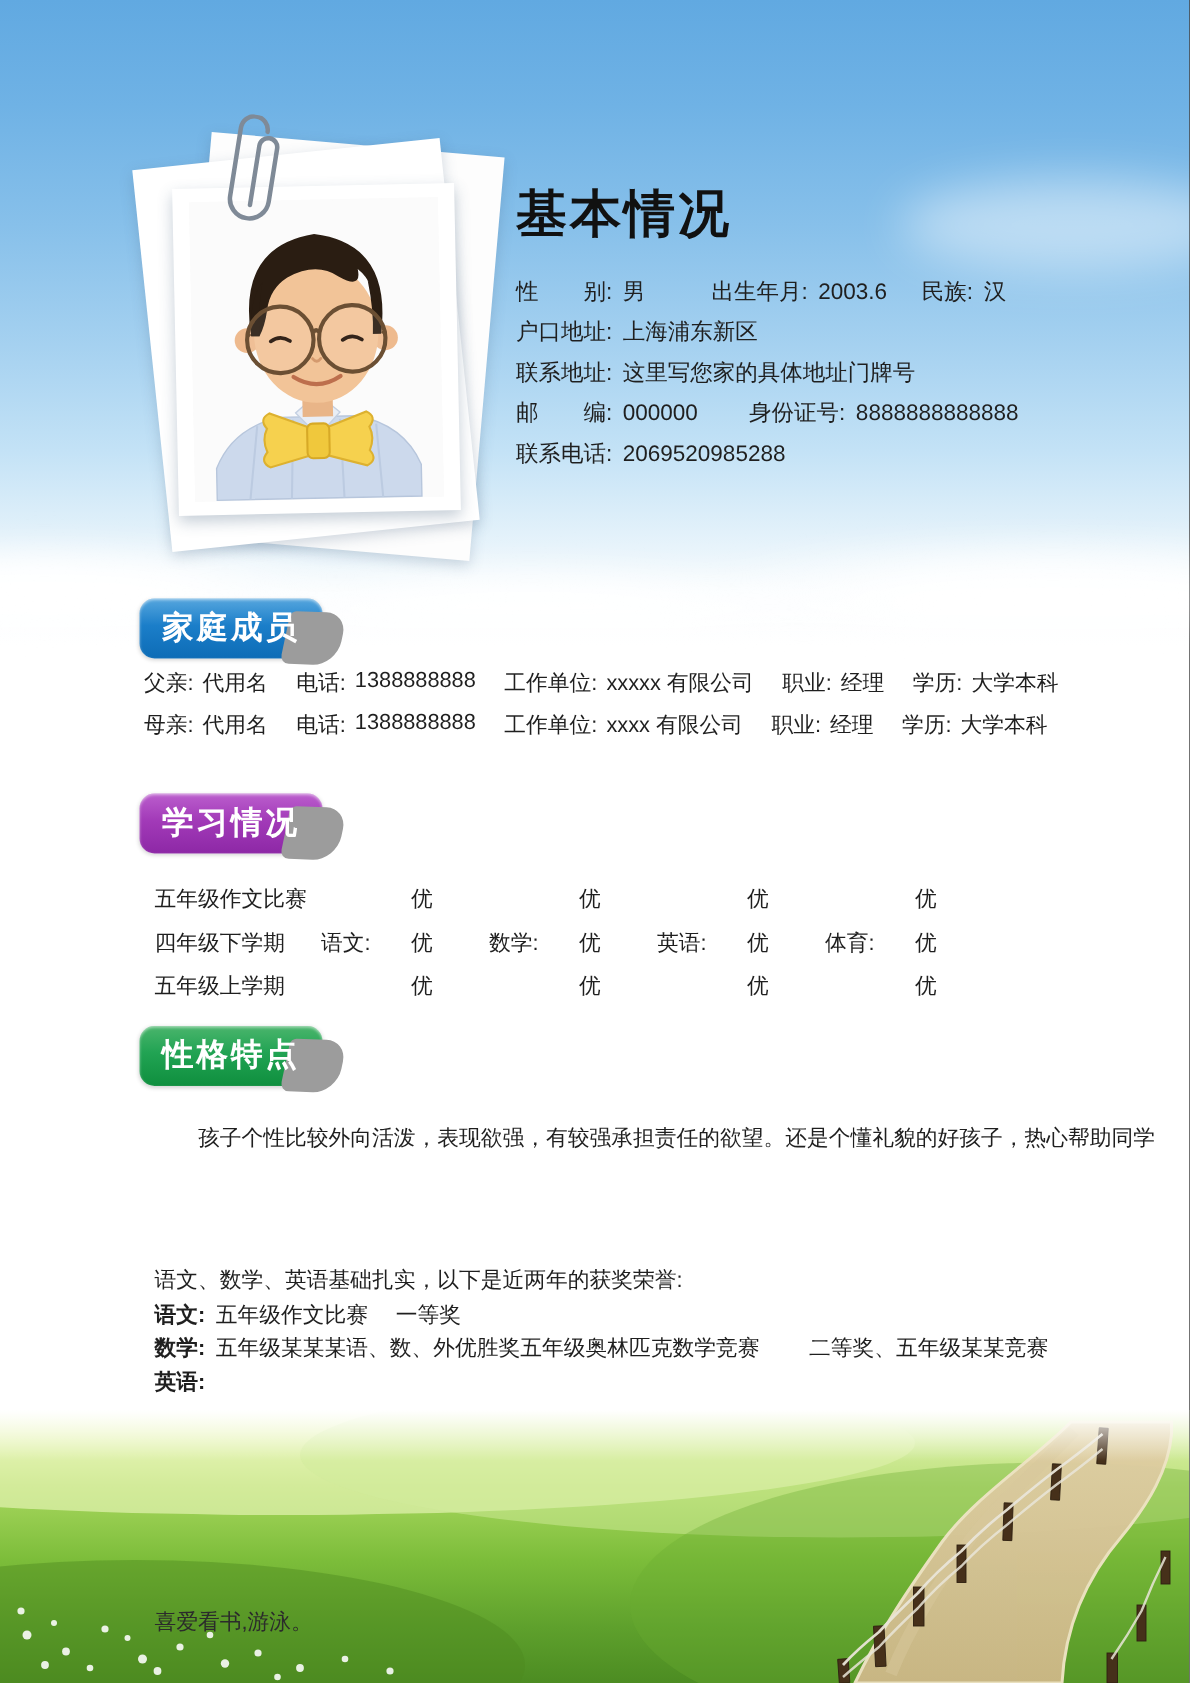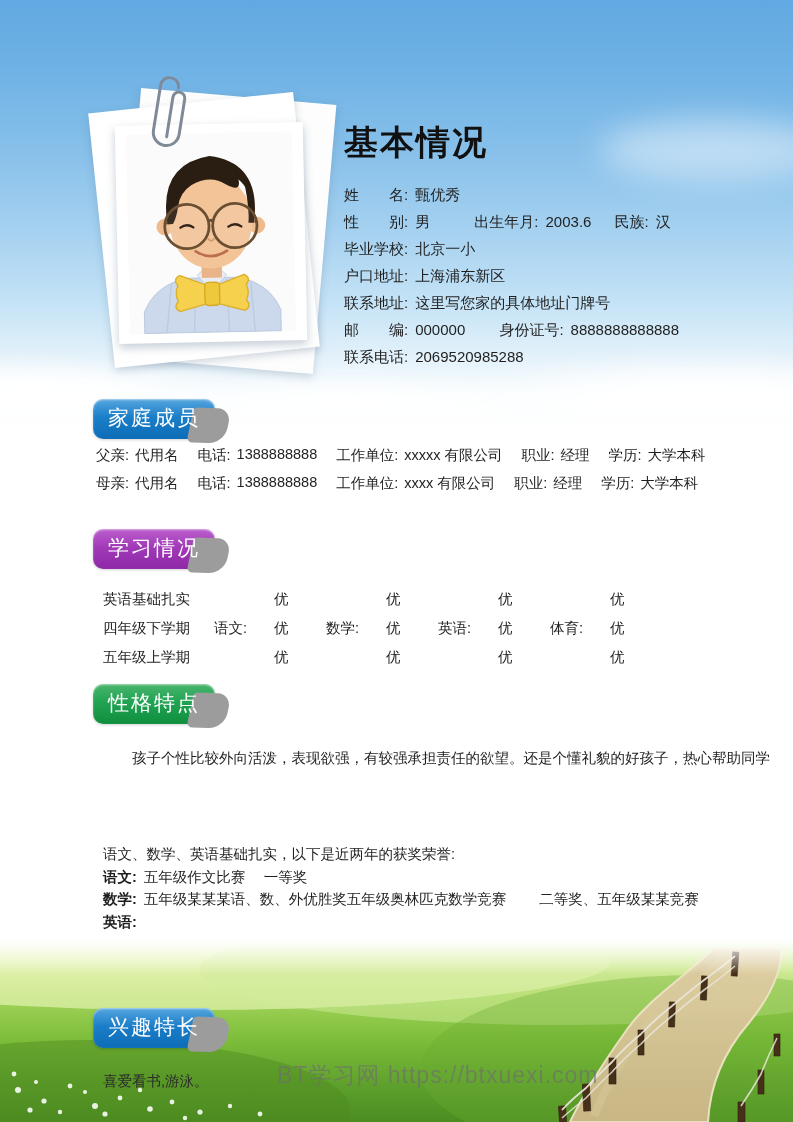--- a/index.html
+++ b/index.html
@@ -29,21 +29,21 @@
   .basic-title{position:absolute;left:344px;top:120px;font-size:34px;font-weight:600;letter-spacing:2px;color:#111;}
   .basic-info{position:absolute;left:344px;top:181px;width:440px;font-size:15px;line-height:27px;}
   .iline{white-space:nowrap;}
   .iline .lbl{margin-right:7px;}
   .gap-lg{margin-left:40px;}
   .gap-md{margin-left:19px;}
   .gap-sm{margin-left:30px;}
 
   
   .badge{position:absolute;z-index:5;padding:5px 15px 7px;border-radius:10px;color:#fff;
-    font-size:21px;letter-spacing:2px;font-weight:400;
+    font-size:21px;letter-spacing:2px;font-weight:700;
     box-shadow:inset 0 1px 2px rgba(255,255,255,.55), 0 1px 3px rgba(0,0,0,.18);}
   .badge::before{content:"";position:absolute;z-index:-1;top:9px;right:-13px;width:38px;height:88%;
     background:#9c9c9c;border-radius:4px 14px 16px 6px;transform:skew(-10deg) rotate(2deg);}
   .badge.blue{background:linear-gradient(180deg,#56a6de 0%,#1b7ec9 45%,#0d6cb6 100%);}
   .badge.purple{background:linear-gradient(180deg,#bb5ecd 0%,#a23ab8 45%,#8d28a6 100%);}
   .badge.green{background:linear-gradient(180deg,#4ab56c 0%,#21a353 45%,#0f8f3e 100%);}
 
   
   .family-rows{position:absolute;left:96px;top:441px;width:650px;font-size:14.5px;}
   .family-row{display:flex;gap:19px;height:28px;align-items:center;white-space:nowrap;}
@@ -117,31 +117,25 @@
       </svg>
     </div>
     <svg class="paperclip" viewBox="0 0 46 78">
       <path d="M33,10 a9,9 0 0 0 -18,0 v46 a13,13 0 0 0 26,0 V20 a6,6 0 0 0 -12,0 v40" fill="none" stroke="#7f8a97" stroke-width="3" stroke-linecap="round"></path>
     </svg>
   </div>
 
   <div class="basic-title">基本情况</div>
   <div class="basic-info">
     <div class="iline">
-      <span class="lbl">姓　　名:</span><span>甄优秀</span>
-    </div>
-    <div class="iline">
       <span class="lbl">性　　别:</span><span>男</span>
       <span class="lbl gap-lg">出生年月:</span><span>2003.6</span>
       <span class="lbl gap-md">民族:</span><span>汉</span>
     </div>
     <div class="iline">
-      <span class="lbl">毕业学校:</span><span>北京一小</span>
-    </div>
-    <div class="iline">
       <span class="lbl">户口地址:</span><span>上海浦东新区</span>
     </div>
     <div class="iline">
       <span class="lbl">联系地址:</span><span>这里写您家的具体地址门牌号</span>
     </div>
     <div class="iline">
       <span class="lbl">邮　　编:</span><span>000000</span>
       <span class="lbl gap-sm">身份证号:</span><span>8888888888888</span>
     </div>
     <div class="iline">
@@ -193,21 +187,21 @@
       <span class="pair">
           <span>学历:</span>
           <span>大学本科</span>
         </span>
     </div>
   </div>
 
   <div class="badge purple" style="left:93px;top:529px;">学习情况</div>
   <div class="study-table">
     <div class="study-row">
-      <span>英语基础扎实</span>
+      <span>五年级作文比赛</span>
       <span></span>
         <span class="grade">优</span>
       <span></span>
         <span class="grade">优</span>
       <span></span>
         <span class="grade">优</span>
       <span></span>
         <span class="grade">优</span>
     </div>
     <div class="study-row">
@@ -314,18 +308,16 @@
           <circle cx="200" cy="172" r="2.6"></circle>
           <circle cx="36" cy="142" r="2"></circle>
         <circle cx="230" cy="166" r="2.2"></circle>
           <circle cx="260" cy="174" r="2.4"></circle>
           <circle cx="185" cy="178" r="2.2"></circle>
       </g>
       <rect x="0" y="0" width="793" height="34" fill="url(#gfade)"></rect>
     </svg>
   </div>
 
-  <div class="badge blue" style="left:93px;top:1008px;">兴趣特长</div>
   <div class="interests-text">喜爱看书,游泳。</div>
 
-  <div class="watermark">BT学习网 https://btxuexi.com</div>
 
 </div>
 
 </body></html>

